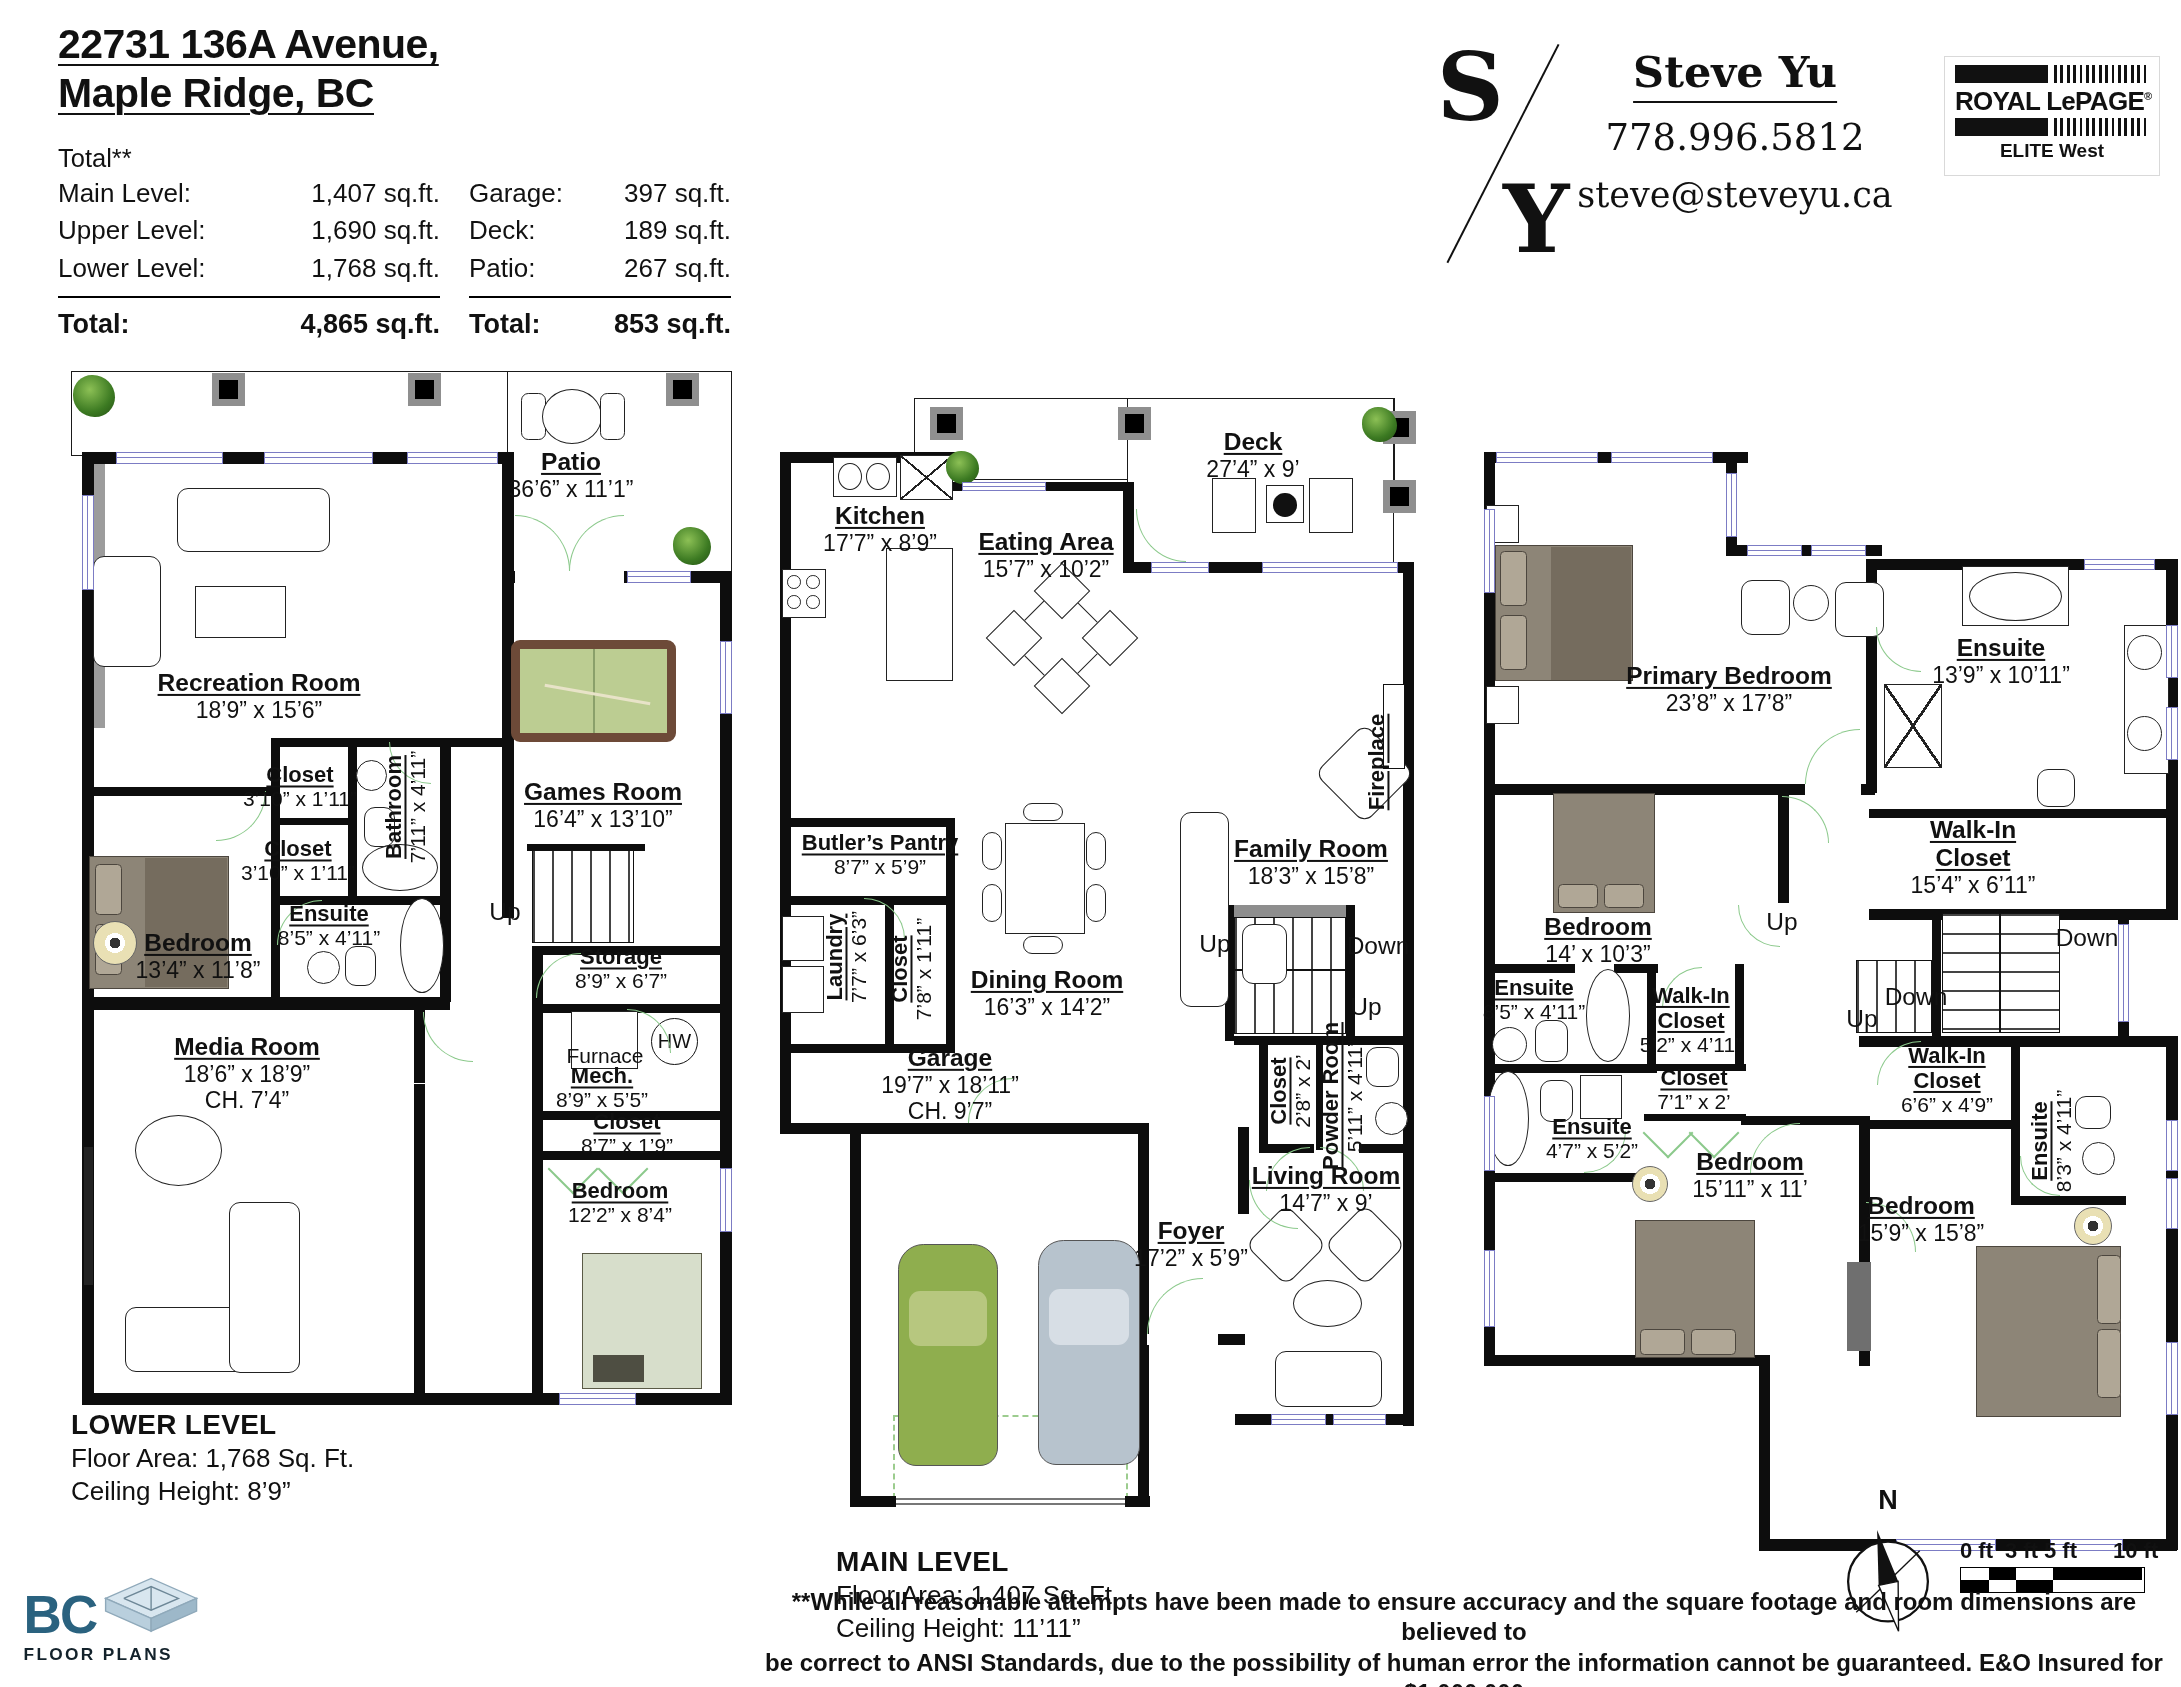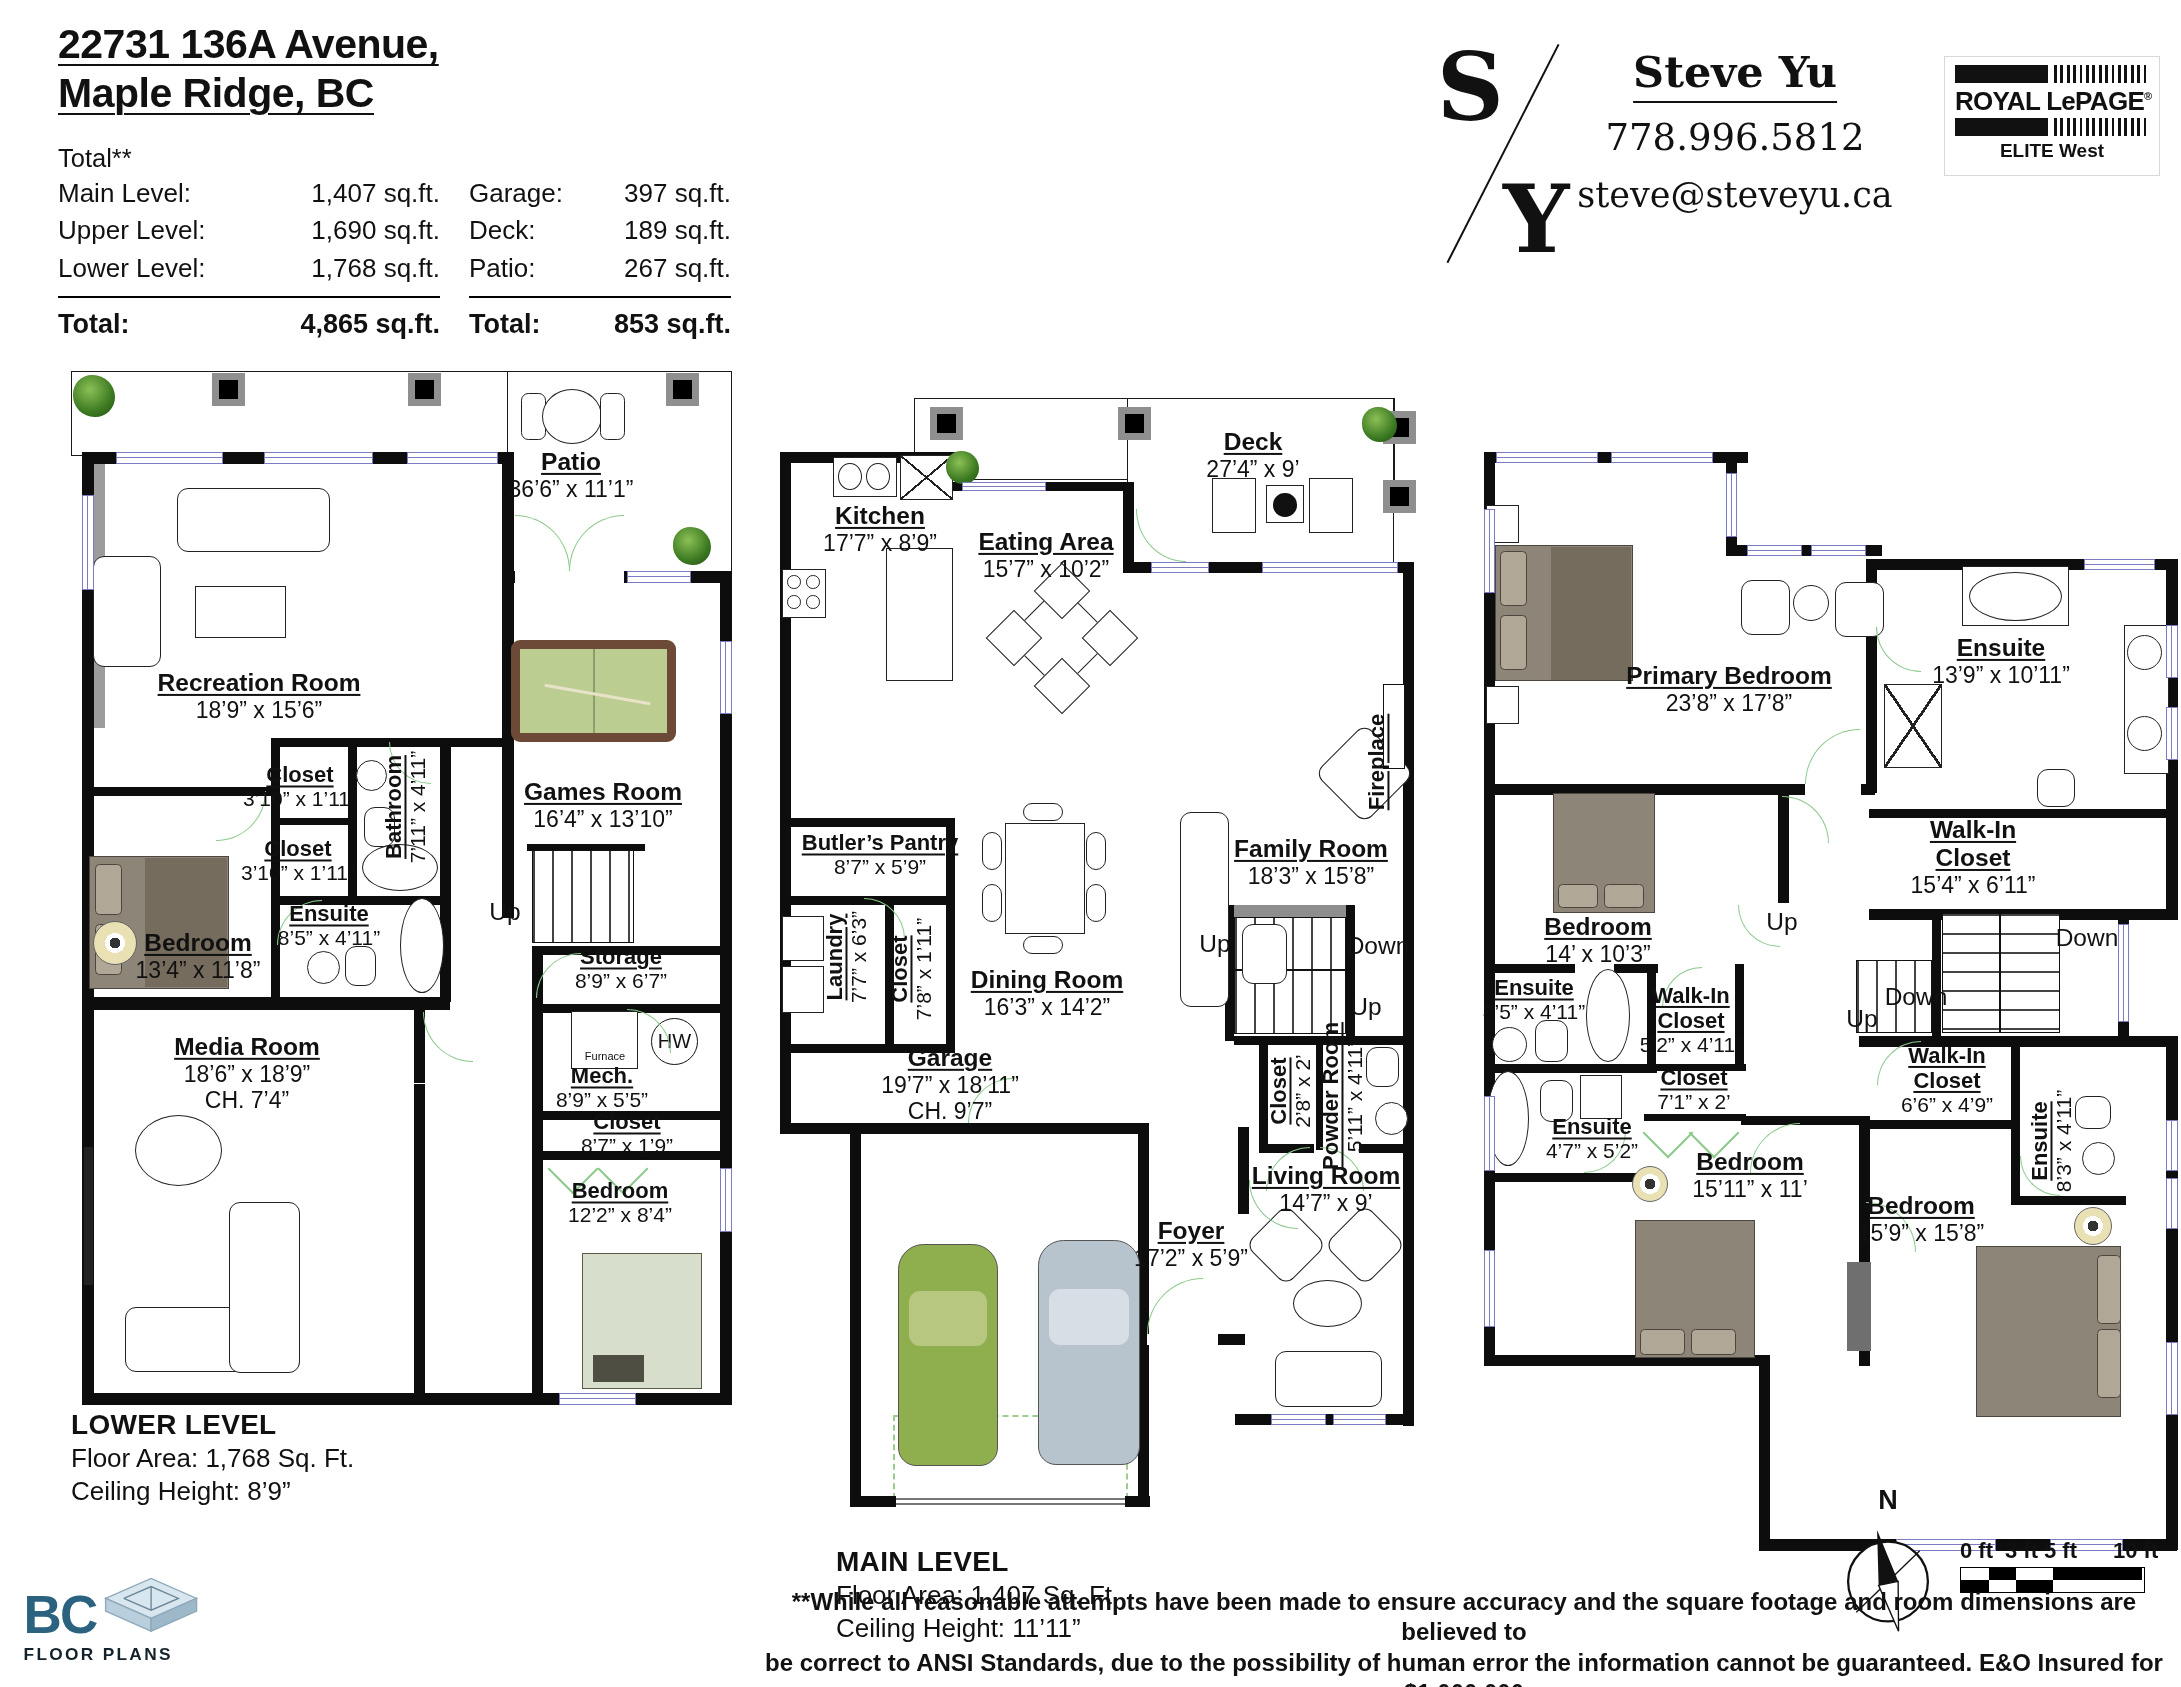--- a/index.html
+++ b/index.html
@@ -40,21 +40,21 @@
   .lbl{position:absolute;transform:translate(-50%,-50%);text-align:center;white-space:nowrap;line-height:1.14;z-index:6}
   .lbl span{display:block}
   .lbl .nm{font-weight:700;text-decoration:underline;text-underline-offset:2.7px;font-size:24.5px}
   .lbl .dm{font-size:23px}
   .lbl.sm .nm{font-size:22px}
   .lbl.sm .dm{font-size:21px}
   .lbl.vert{transform:translate(-50%,-50%) rotate(-90deg)}
   .lbl .wrap{white-space:normal;width:145px;margin:0 auto}
   .lbl.sm .wrap{width:116px}
   .udlbl{position:absolute;transform:translate(-50%,-50%);font-size:24.5px;z-index:6}
-  .tiny{position:absolute;transform:translate(-50%,-50%);font-size:11px;z-index:6}
+  .tiny{position:absolute;transform:translate(-50%,-50%);font-size:21px;z-index:6}
   .hw{position:absolute;border:1.8px solid #111;border-radius:50%;background:#fff;display:flex;align-items:center;justify-content:center;font-size:20px;font-weight:400;z-index:3}
   .addr{position:absolute;left:58px;top:20px;font-size:41px;font-weight:700;line-height:1.2;letter-spacing:-0.5px}
   .addr span{display:block;text-decoration:underline;text-decoration-thickness:1.8px;text-underline-offset:6.4px}
   .totnote{position:absolute;left:58px;top:144px;font-size:25.5px}
   .tbl{position:absolute;font-size:26px}
   .tbl .row{display:flex;justify-content:space-between;margin-bottom:6.4px}
   .tbl .sum{border-top:2.7px solid #000;margin-top:11.8px;padding-top:11.8px;font-weight:700;display:flex;justify-content:space-between;font-size:27px}
   .mono{position:absolute;left:1435px;top:42px;width:138px;height:225px;font-family:"DejaVu Serif",serif;z-index:2}
   .mono .s{position:absolute;left:1.8px;top:-9px;font-size:93px;font-weight:600}
   .mono .y{position:absolute;right:3.6px;bottom:-7.3px;font-size:93px;font-weight:600}

